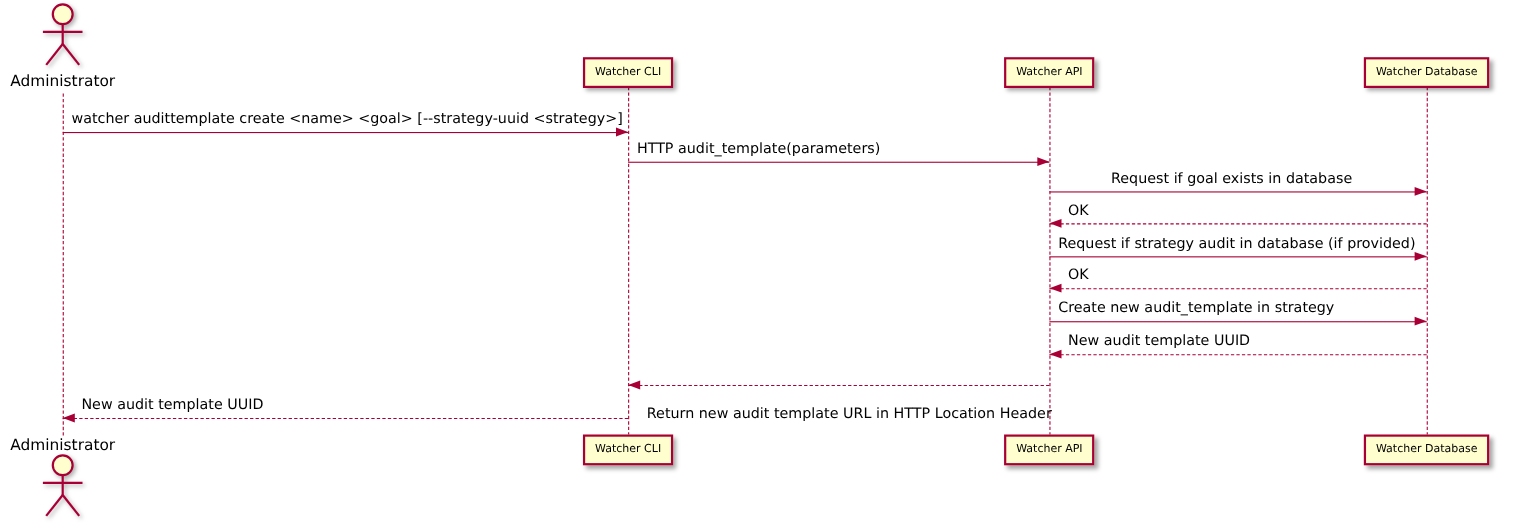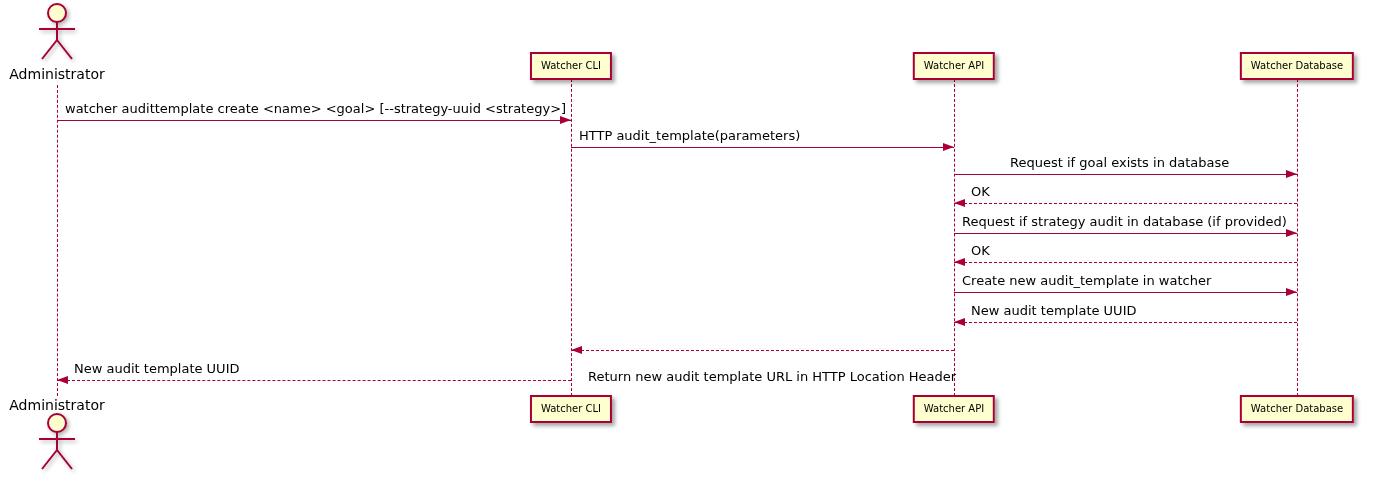--- a/index.html
+++ b/index.html
@@ -115,21 +115,21 @@
     <div class="arrow left" style="left: 954px; top: 199px;"></div>
     <div class="msg-label" style="left: 971px; top: 184px;">OK</div>
     <div class="msg-line" style="left: 954px; top: 233px; width: 343px;"></div>
     <div class="arrow right" style="left: 1286px; top: 229px;"></div>
     <div class="msg-label" style="left: 962px; top: 214px;">Request if strategy audit in database (if provided)</div>
     <div class="msg-line dashed" style="left: 954px; top: 262px; width: 343px;"></div>
     <div class="arrow left" style="left: 954px; top: 258px;"></div>
     <div class="msg-label" style="left: 971px; top: 243px;">OK</div>
     <div class="msg-line" style="left: 954px; top: 292px; width: 343px;"></div>
     <div class="arrow right" style="left: 1286px; top: 288px;"></div>
-    <div class="msg-label" style="left: 962px; top: 273px;">Create new audit_template in watcher</div>
+    <div class="msg-label" style="left: 962px; top: 273px;">Create new audit_template in strategy</div>
     <div class="msg-line dashed" style="left: 954px; top: 322px; width: 343px;"></div>
     <div class="arrow left" style="left: 954px; top: 318px;"></div>
     <div class="msg-label" style="left: 971px; top: 303px;">New audit template UUID</div>
     <div class="msg-line dashed" style="left: 571px; top: 350px; width: 383px;"></div>
     <div class="arrow left" style="left: 571px; top: 346px;"></div>
     <div class="msg-label" style="left: 588px; top: 331px; margin-top: 38px;">Return new audit template URL in HTTP Location Header</div>
     <div class="msg-line dashed" style="left: 57px; top: 380px; width: 514px;"></div>
     <div class="arrow left" style="left: 57px; top: 376px;"></div>
     <div class="msg-label" style="left: 74px; top: 361px;">New audit template UUID</div>
   </div>

